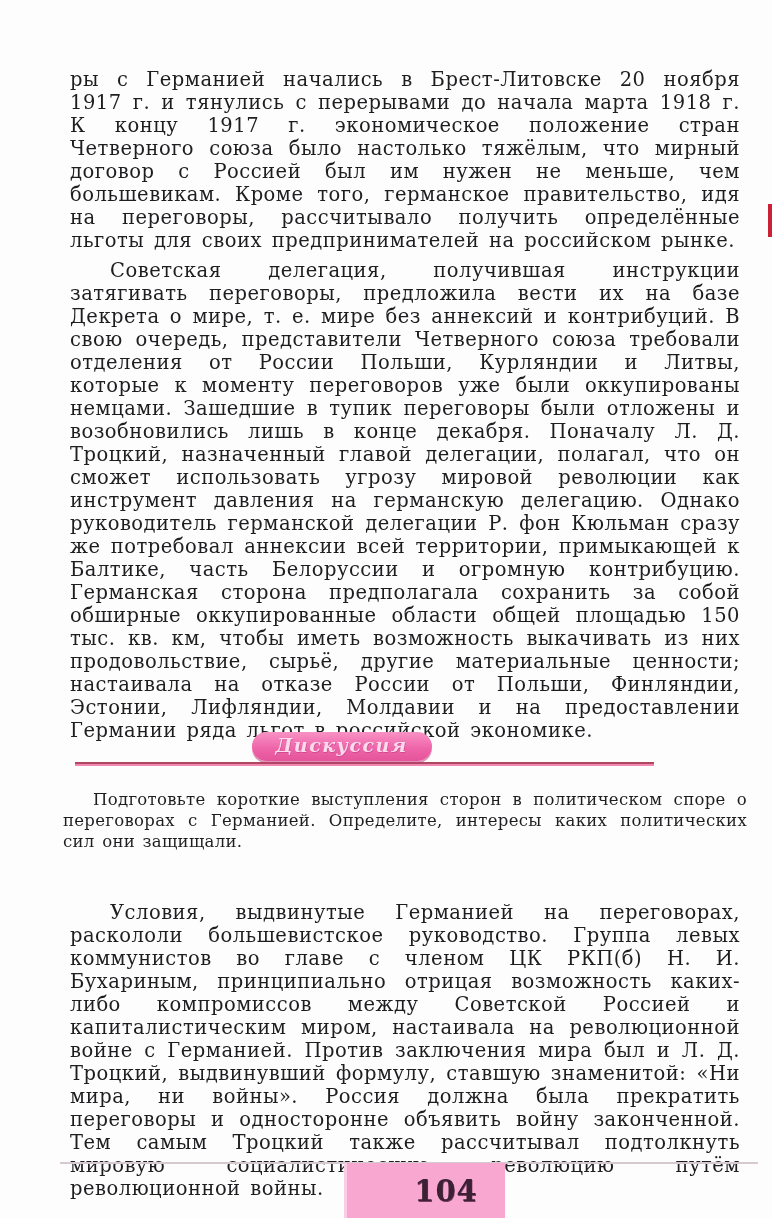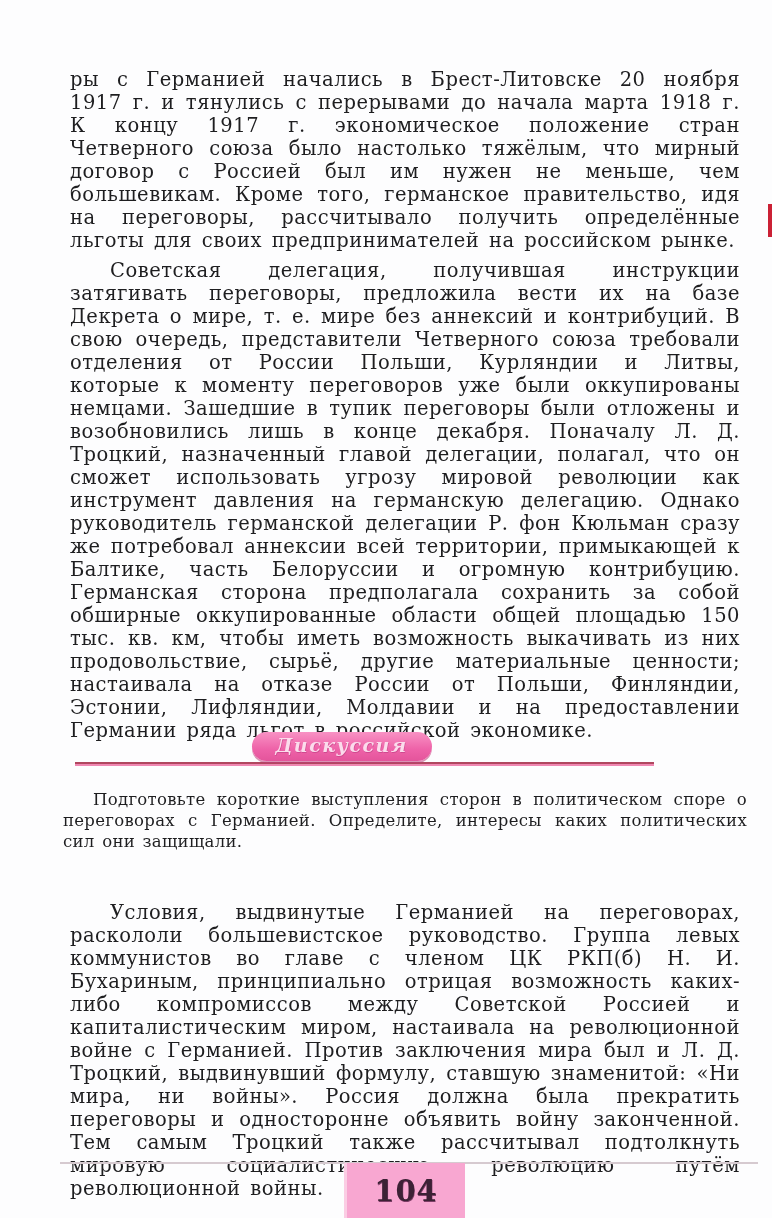--- a/index.html
+++ b/index.html
@@ -71,20 +71,21 @@
     background: #d6cad0;
   }
   .page-number-box {
     position: absolute;
     left: 344px; top: 1163px;
     width: 118px; height: 55px;
     background: #f8a7d1;
     border-left: 3px solid #fbcde4;
     display: flex; align-items: center; justify-content: center;
     z-index: 2;
+    padding-left: 40px;
   }
   .page-number-box span {
     font-weight: bold;
     font-size: 29px;
     letter-spacing: 1px;
     color: #3c2135;
     text-shadow: 0.5px 0.5px 0 #7c3e66;
   }
 
   

